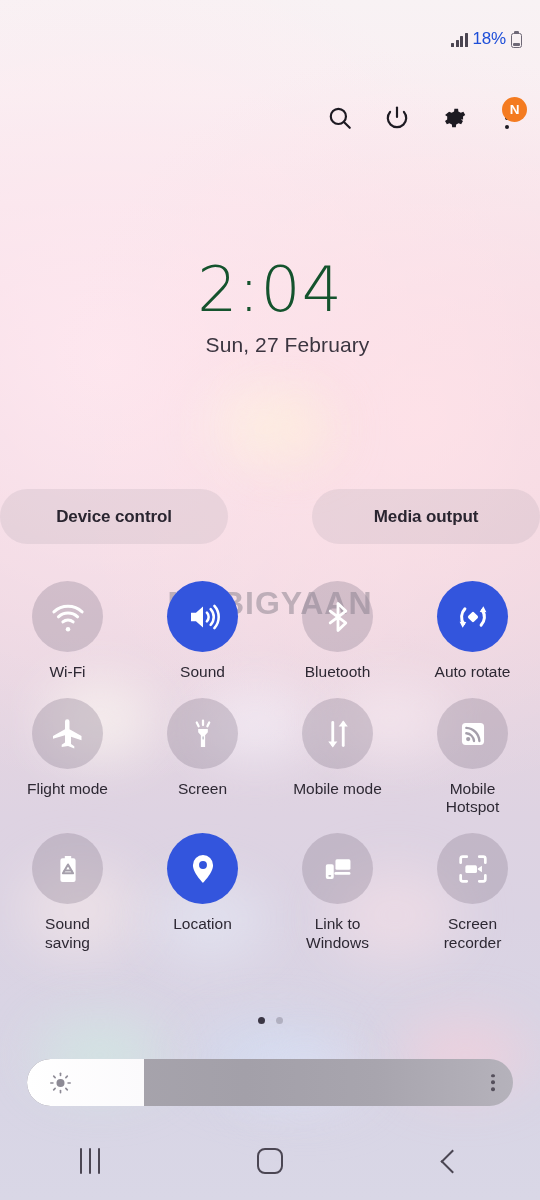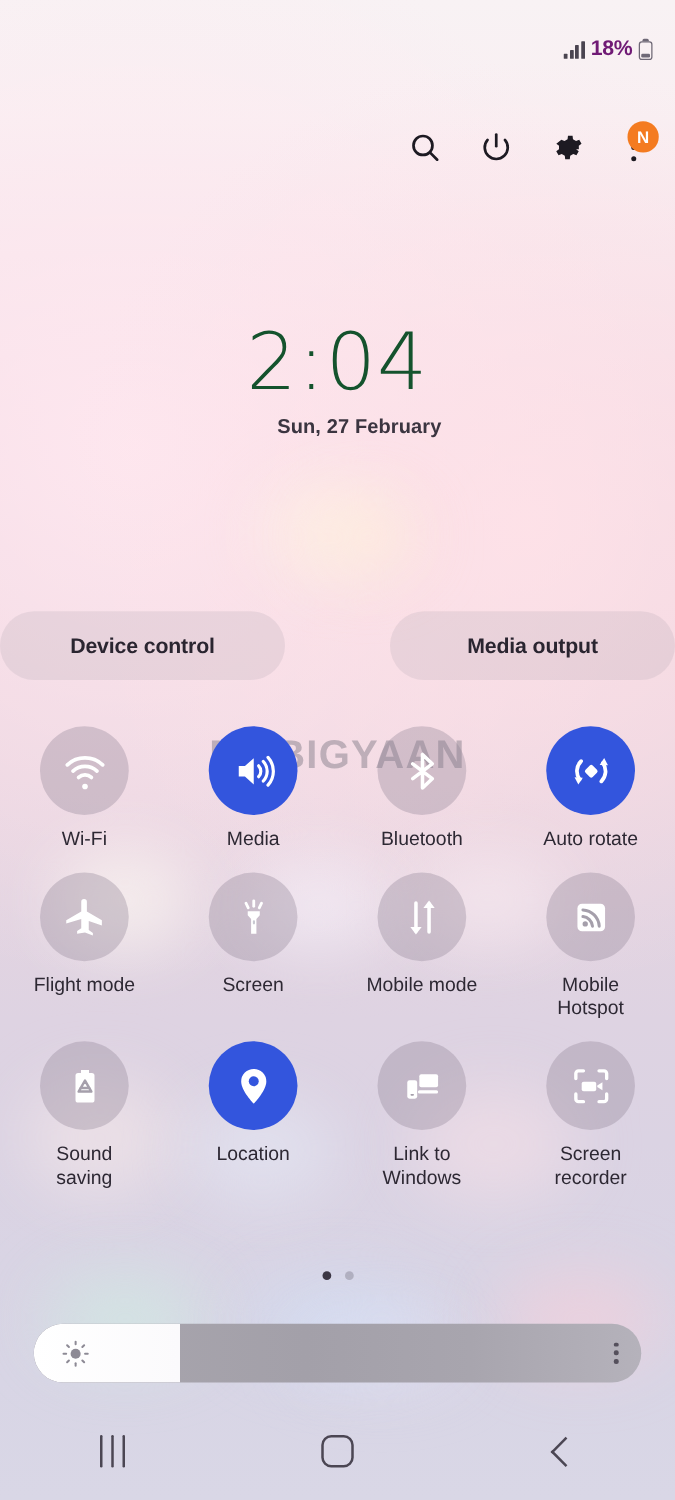--- a/index.html
+++ b/index.html
@@ -54,21 +54,21 @@
   .statusbar{
     position:absolute; top:0; left:0; right:0; height:78px;
     display:flex; align-items:center; justify-content:flex-end;
     padding-right:18px;
   }
   .status-right{ display:flex; align-items:center; gap:5px; }
   .signal{ display:flex; align-items:flex-end; gap:1.5px; height:15px; }
   .signal i{ display:block; width:3px; background:#4a4450; border-radius:0.5px; }
   .signal i:nth-child(1){height:4px;} .signal i:nth-child(2){height:7px;}
   .signal i:nth-child(3){height:11px;} .signal i:nth-child(4){height:14px;}
-  .batt-pct{ font-size:17px; color:#701a75; letter-spacing:-0.2px; font-weight:700; }
+  .batt-pct{ font-size:17px; color:#1d4ed8; letter-spacing:-0.2px; font-weight:400; }
   .batt-icon{ position:relative; width:11px; height:17px; }
   .batt-body{ position:absolute; left:0; bottom:0; width:11px; height:14.5px;
               border:1.4px solid #6e6876; border-radius:2.5px; background:transparent; }
   .batt-fill{ position:absolute; left:1.6px; bottom:1.6px; width:7.8px; height:3px;
               background:#6e6876; border-radius:1px; }
   .batt-cap{ position:absolute; left:3.2px; top:0; width:4.6px; height:2.6px;
              background:#6e6876; border-radius:1.2px 1.2px 0 0; }
 
   
   .actionbar{
@@ -88,21 +88,21 @@
     background:#f47b20; color:#fff;
     font-size:13.5px; font-weight:700;
     display:flex; align-items:center; justify-content:center;
     line-height:1;
   }
 
   
   .clock-wrap{ position:absolute; top:258px; left:0; right:0; text-align:center; }
   .clock{ font-size:63px; font-weight:300; color:#14532d; letter-spacing:1px; line-height:1.0;
           font-family:"DejaVu Sans", sans-serif; }
-  .date{ margin-top:12px; font-size:16px; color:#3b3540; font-weight:700; letter-spacing:0.1px;margin-left:35px;}
+  .date{ margin-top:12px; font-size:21px; color:#3b3540; font-weight:400; letter-spacing:0.1px;margin-left:35px;}
 
   
   .pills{ position:absolute; top:489px; left:0; right:0;
           display:flex; justify-content:space-between; gap:23px; }
   .pill{
     width:228px; height:55px; border-radius:28px;
     background:rgba(152,140,158,0.16);
     display:flex; align-items:center; justify-content:center;
     color:#2a2530; font-size:17px; font-weight:700; letter-spacing:-0.1px;
     cursor:pointer;
@@ -266,21 +266,21 @@
 
     <div class="tile">
       <div class="tcirc on">
         <svg class="ico" width="36" height="36" viewBox="0 0 24 24">
           <path fill="#fff" d="M4 9.2v5.6h3.3L12 19V5L7.3 9.2H4z"></path>
           <path fill="none" stroke="#fff" stroke-width="1.7" stroke-linecap="round" d="M14.6 9.1a4.2 4.2 0 0 1 0 5.8"></path>
           <path fill="none" stroke="#fff" stroke-width="1.7" stroke-linecap="round" d="M17.1 6.8a7.6 7.6 0 0 1 0 10.4"></path>
           <path fill="none" stroke="#fff" stroke-width="1.7" stroke-linecap="round" d="M19.6 4.6a11 11 0 0 1 0 14.8"></path>
         </svg>
       </div>
-      <div class="tlabel">Media</div>
+      <div class="tlabel">Sound</div>
     </div>
 
     <div class="tile">
       <div class="tcirc">
         <svg class="ico" width="34" height="34" viewBox="0 0 24 24">
           <path fill="none" stroke="#fff" stroke-width="2" stroke-linejoin="round" stroke-linecap="round" d="M12 2.5v19l5.5-5.3L6.5 7.8M12 2.5l5.5 5.3L6.5 16.2"></path>
         </svg>
       </div>
       <div class="tlabel">Bluetooth</div>
     </div>

